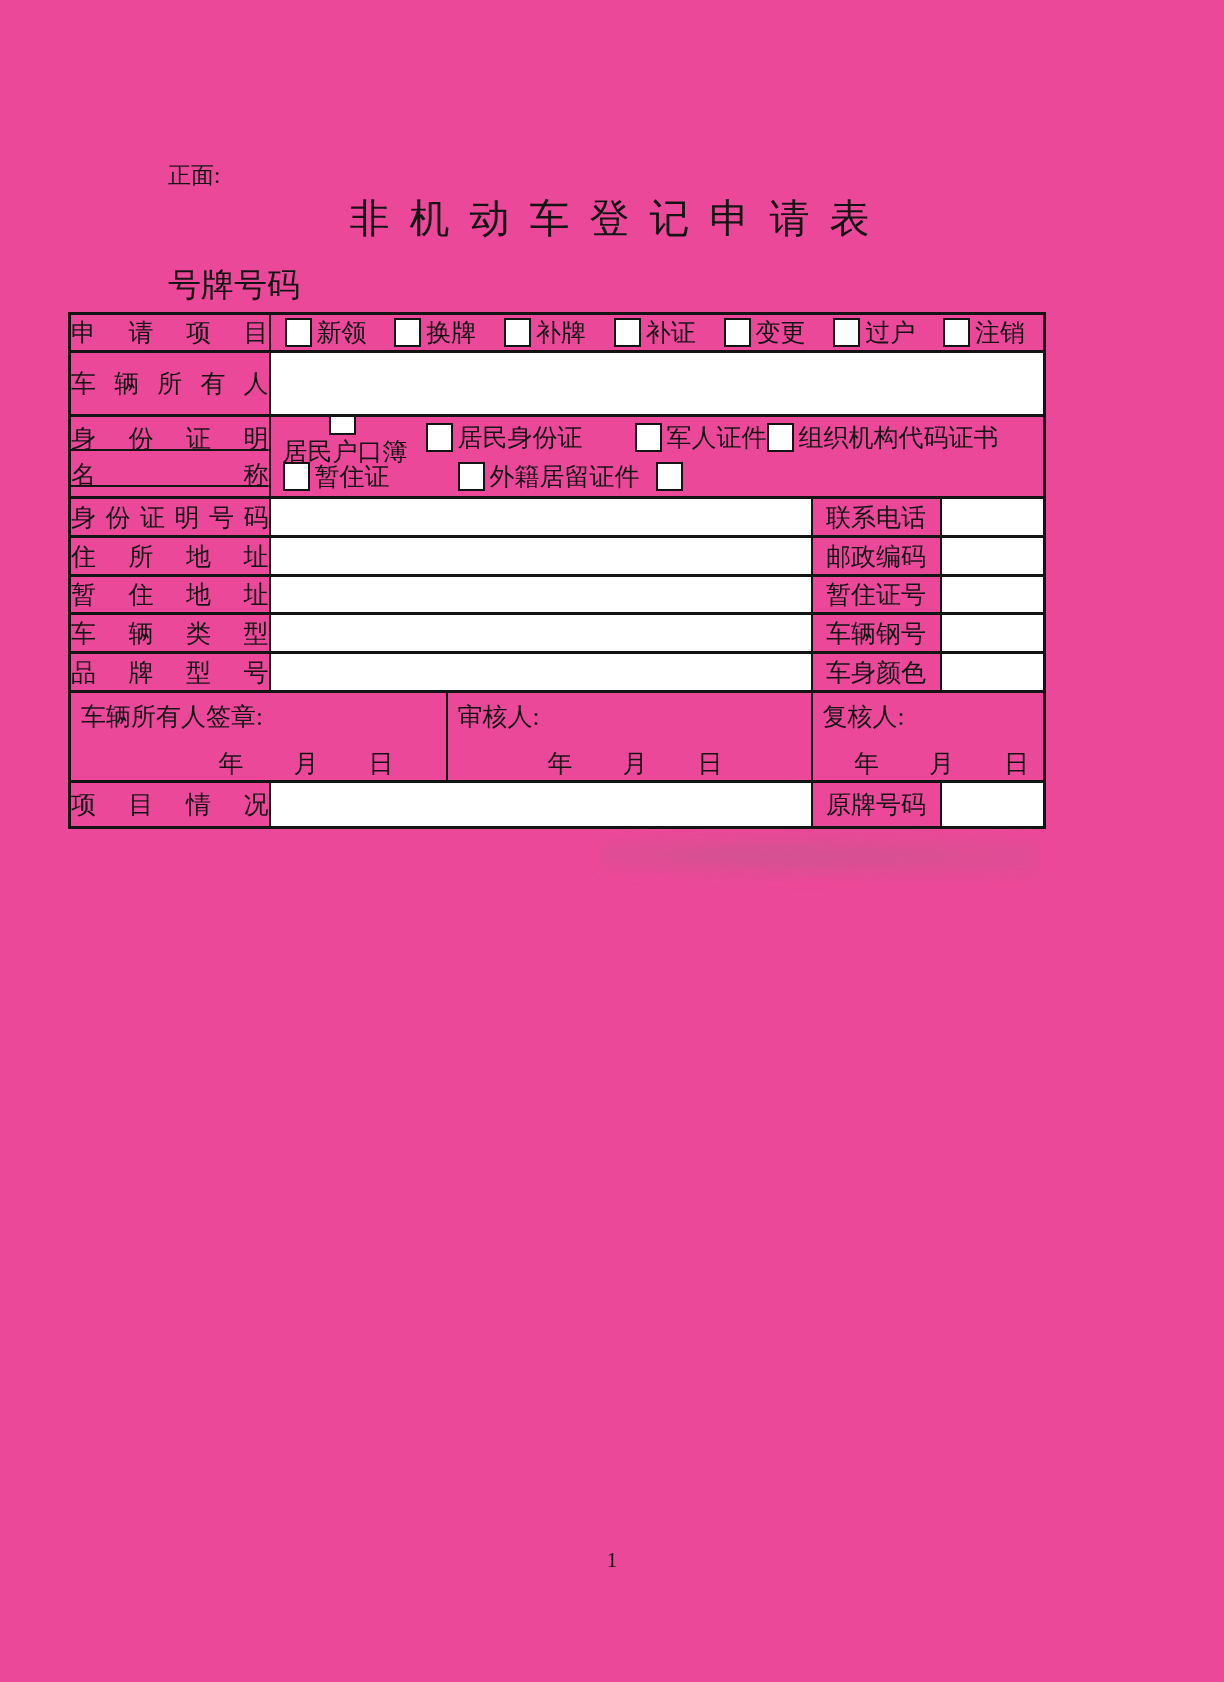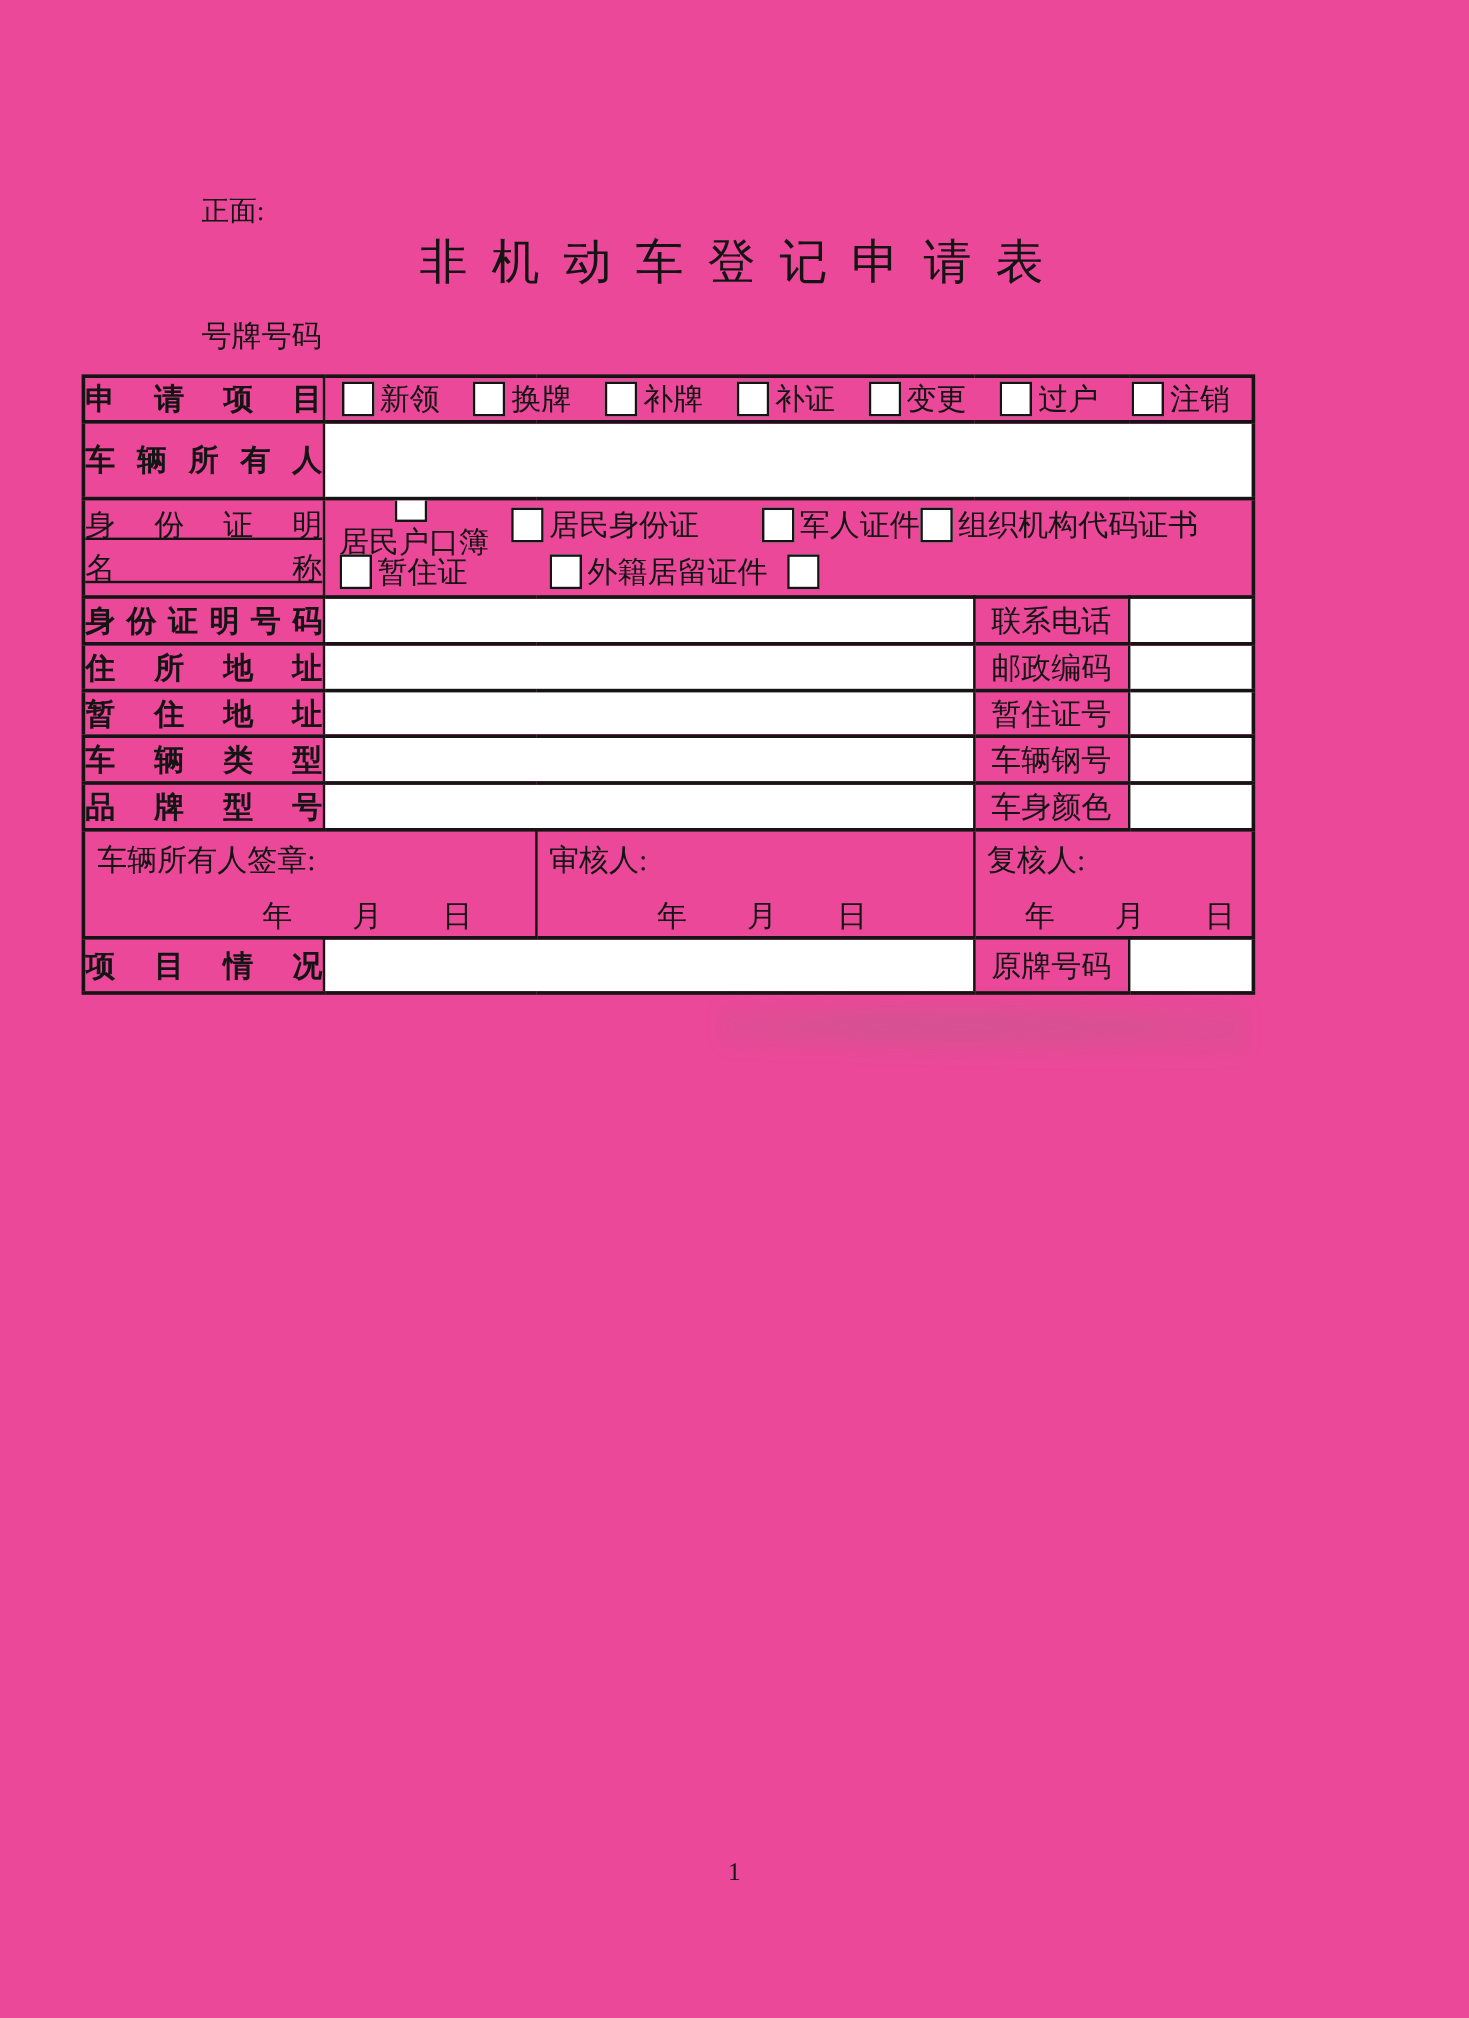--- a/index.html
+++ b/index.html
@@ -24,21 +24,21 @@
     left: 0; right: 0; top: 191px;
     margin: 0;
     text-align: center;
     font-size: 40px;
     font-weight: normal;
     letter-spacing: 5px;
   }
   .plate-label {
     position: absolute;
     left: 168px; top: 263px;
-    font-size: 25px;
+    font-size: 33px;
   }
 
   table.form-table {
     position: absolute;
     left: 68px; top: 312px;
     width: 975px;
     border-collapse: collapse;
     table-layout: fixed;
     border: 3px solid #141414;
   }
@@ -50,21 +50,20 @@
     padding: 0;
     font-size: 25px;
     vertical-align: middle;
     overflow: hidden;
   }
 
   td.la {
     padding: 0 12px;
     text-align: justify;
     text-align-last: justify;
-    font-weight: bold;
   }
   td.la2 { padding: 0 12px; }
   .jline { text-align: justify; text-align-last: justify; line-height: 36px; text-decoration: underline; }
 
   td.rlabel { text-align: center; }
   td.val { background: #fff; }
 
   .opt-flex {
     display: flex;
     align-items: center;

